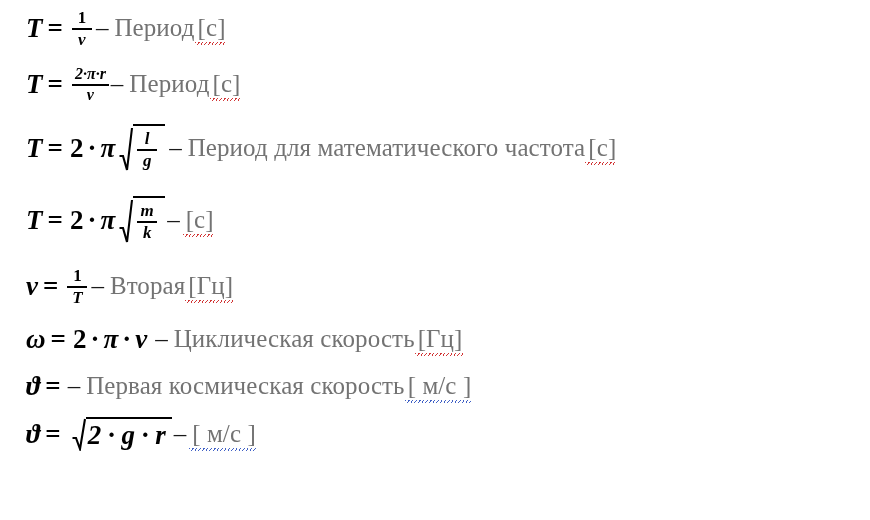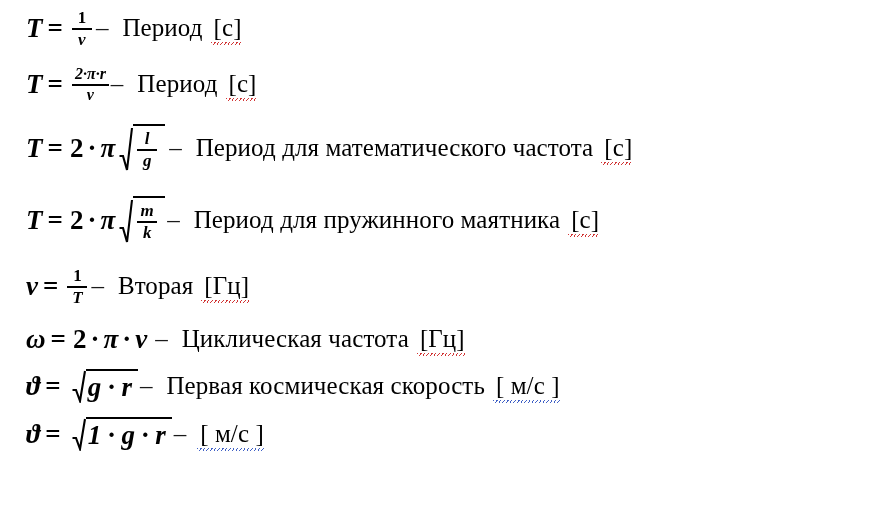--- a/index.html
+++ b/index.html
@@ -115,24 +115,23 @@
   .sqrt .radicand.tall {
     padding-top: 3px;
     padding-bottom: 3px;
   }
 
   .text {
     font-family: "Liberation Serif", serif;
     font-size: 25px;
     font-weight: normal;
     font-style: normal;
-    color: #000000;
+    color: #737373;
     padding-left: 3px;
     letter-spacing: 0.1px;
-    margin-left: 8px;
   }
   .dash {
     font-size: 25px;
     padding: 0 3px 0 2px;
     color: #1a1a1a;
   }
   .dash.tight { padding-left: 0; }
 
   
   .squiggle {
@@ -237,21 +236,20 @@
         <span class="radicand tall">
           <span class="frac">
             <span class="top var">m</span>
             <span class="bar"></span>
             <span class="bot var">k</span>
           </span>
         </span>
       </span>
     </span>
     <span class="dash tight">–</span>
-    <span class="text">Период для пружинного маятника</span>
     <span class="text squiggle">[с]</span>
   </div>
 
   <div class="formula-row r4">
     <span class="math">
       <span class="var">ν</span>
       <span class="eq">=</span>
       <span class="frac">
         <span class="top num">1</span>
         <span class="bar"></span>
@@ -267,52 +265,44 @@
     <span class="math">
       <span class="var">ω</span>
       <span class="eq">=</span>
       <span class="num">2</span>
       <span class="dot">·</span>
       <span class="var">π</span>
       <span class="dot">·</span>
       <span class="var">ν</span>
     </span>
     <span class="dash" style="padding-left:8px">–</span>
-    <span class="text">Циклическая частота</span>
+    <span class="text">Циклическая скорость</span>
     <span class="text squiggle">[Гц]</span>
   </div>
 
   <div class="formula-row r6">
+    <span class="math">
+      <span class="var">ϑ</span>
+      <span class="eq">=</span>
+    </span>
+    <span class="dash tight">–</span>
+    <span class="text">Первая космическая скорость</span>
+    <span class="text squiggle blue">[ м/с ]</span>
+  </div>
+
+  <div class="formula-row r7">
     <span class="math">
       <span class="var">ϑ</span>
       <span class="eq">=</span>
       <span class="sqrt">
         <span class="radical">
           <svg width="15" height="34" viewBox="0 0 15 34">
             <path d="M0.5 21 L4 21 L8 32 L13 2" fill="none" stroke="#000" stroke-width="2.1" stroke-linejoin="miter" stroke-linecap="butt"></path>
           </svg>
         </span>
-        <span class="radicand">g · r</span>
-      </span>
-    </span>
-    <span class="dash tight">–</span>
-    <span class="text">Первая космическая скорость</span>
-    <span class="text squiggle blue">[ м/с ]</span>
-  </div>
-
-  <div class="formula-row r7">
-    <span class="math">
-      <span class="var">ϑ</span>
-      <span class="eq">=</span>
-      <span class="sqrt">
-        <span class="radical">
-          <svg width="15" height="34" viewBox="0 0 15 34">
-            <path d="M0.5 21 L4 21 L8 32 L13 2" fill="none" stroke="#000" stroke-width="2.1" stroke-linejoin="miter" stroke-linecap="butt"></path>
-          </svg>
-        </span>
-        <span class="radicand">1 · g · r</span>
+        <span class="radicand">2 · g · r</span>
       </span>
     </span>
     <span class="dash tight">–</span>
     <span class="text squiggle blue">[ м/с ]</span>
   </div>
 
 </div>
 
 </body></html>

